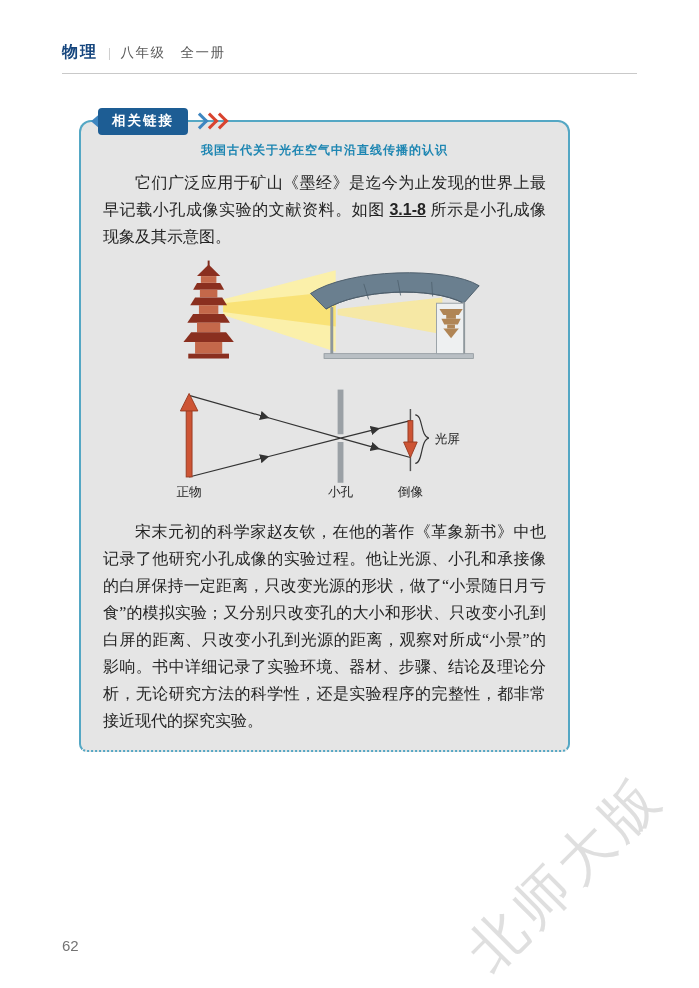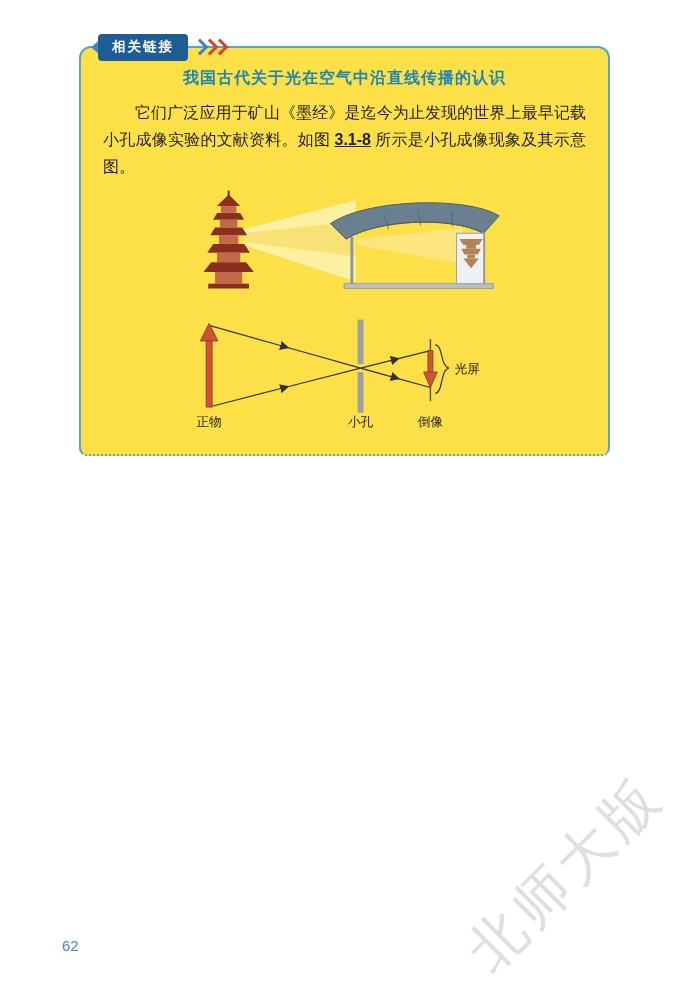--- a/index.html
+++ b/index.html
@@ -8,62 +8,67 @@
 
   
   .header-wrap{margin:0 62px;padding:42px 0 10px;border-bottom:1.5px solid #c9c9c9;
                display:flex;align-items:baseline;}
   .subject{font-family:"Liberation Sans",sans-serif;font-weight:bold;font-size:16px;
            color:#16467e;letter-spacing:2px;}
   .hsep{color:#b5b5b5;margin:0 10px;font-size:13px;}
   .grade{font-family:"Liberation Sans",sans-serif;font-size:13.5px;color:#5a5a5a;letter-spacing:1.5px;}
 
   
-  .link-box{position:relative;margin:46px 0 0 79px;width:531px;box-sizing:border-box;
+  .link-box{position:relative;margin:46px 0 0 79px;width:491px;box-sizing:border-box;
             border:2px solid #54a7c4;border-bottom-style:dotted;
-            border-radius:12px 12px 8px 8px;padding:14px 22px 16px;background:#fde047;}
+            border-radius:12px 12px 8px 8px;padding:14px 22px 16px;background:#e5e5e5;}
   .tab{position:absolute;top:-14px;left:10px;display:flex;align-items:center;}
   .tab-flag{width:10px;height:17px;background:#3e86c0;
             clip-path:polygon(0 50%,100% 0,100% 100%);margin-right:-3px;}
   .tab-body{background:#1d5d94;color:#fff;font-family:"Liberation Sans",sans-serif;
             font-weight:bold;font-size:13.5px;line-height:1;padding:6px 14px 7px;
             border-radius:4px;letter-spacing:2px;position:relative;z-index:1;}
   .chev{width:9px;height:9px;border-style:solid;border-width:3px 3px 0 0;
         transform:rotate(45deg);margin-left:-2px;}
   .chev-blue{border-color:#3e86c0;margin-left:6px;}
   .chev-red{border-color:#d9432e;}
 
   .box-title{margin:6px 0 0;text-align:center;font-family:"Liberation Sans",sans-serif;
-             font-size:16px;font-weight:bold;color:#1e86b2;letter-spacing:1px;}
+             font-size:12px;font-weight:bold;color:#1e86b2;letter-spacing:1px;}
   .box-para{margin:10px 0 0;font-size:16px;line-height:27px;text-align:justify;
             text-indent:2em;color:#242424;}
   .fig-ref{font-family:"Liberation Sans",sans-serif;font-weight:bold;text-decoration:underline;}
 
   .figure{margin:8px 0 0;text-align:center;}
   .fig-caption{margin-top:2px;text-align:center;font-family:"Liberation Sans",sans-serif;
                font-size:13.5px;font-weight:bold;color:#181818;}
   .fig-caption .cap-text{margin-left:14px;}
 
   svg text{font-family:"Liberation Sans",sans-serif;fill:#222;}
 
   
   .main-para{margin:32px 62px 0;width:576px;font-size:16.5px;line-height:27px;
              text-align:justify;text-indent:2em;color:#141414;}
 
   .page-number{position:absolute;left:62px;bottom:34px;
-               font-family:"Liberation Sans",sans-serif;font-size:15px;color:#3b82f6;text-align:right;}
+               font-family:"Liberation Sans",sans-serif;font-size:15px;color:#737373;text-align:right;}
   .watermark{position:absolute;left:442px;top:836px;transform:rotate(-45deg);
              font-family:"Liberation Serif",serif;font-size:56px;color:#c6c6c6;
              opacity:.55;letter-spacing:6px;white-space:nowrap;pointer-events:none;}
 </style>
 </head>
 <body>
 
 <div class="page">
 
+  <div class="header-wrap">
+    <span class="subject">物理</span>
+    <span class="hsep">|</span>
+    <span class="grade">八年级　全一册</span>
+  </div>
 
   <section class="link-box">
     <div class="tab">
       <span class="tab-flag"></span>
       <span class="tab-body">相关链接</span>
       <span class="chev chev-blue"></span>
       <span class="chev chev-red"></span>
       <span class="chev chev-red"></span>
     </div>
 
@@ -151,19 +156,20 @@
         <path d="M263,34 C271,34 268,56 277,58 C268,60 271,84 263,84" fill="none" stroke="#333" stroke-width="1.2"></path>
 
         <text x="30" y="118" text-anchor="middle" font-size="13">正物</text>
         <text x="186" y="118" text-anchor="middle" font-size="13">小孔</text>
         <text x="258" y="118" text-anchor="middle" font-size="13">倒像</text>
         <text x="283" y="63" font-size="13">光屏</text>
       </svg>
     </div>
 
 
+    <p class="box-para">宋末元初的科学家赵友钦，在他的著作《革象新书》中也记录了他研究小孔成像的实验过程。他让光源、小孔和承接像的白屏保持一定距离，只改变光源的形状，做了“小景随日月亏食”的模拟实验；又分别只改变孔的大小和形状、只改变小孔到白屏的距离、只改变小孔到光源的距离，观察对所成“小景”的影响。书中详细记录了实验环境、器材、步骤、结论及理论分析，无论研究方法的科学性，还是实验程序的完整性，都非常接近现代的探究实验。</p>
   </section>
 
 
   <div class="page-number">62</div>
   <div class="watermark">北师大版</div>
 
 </div>
 
 </body></html>

